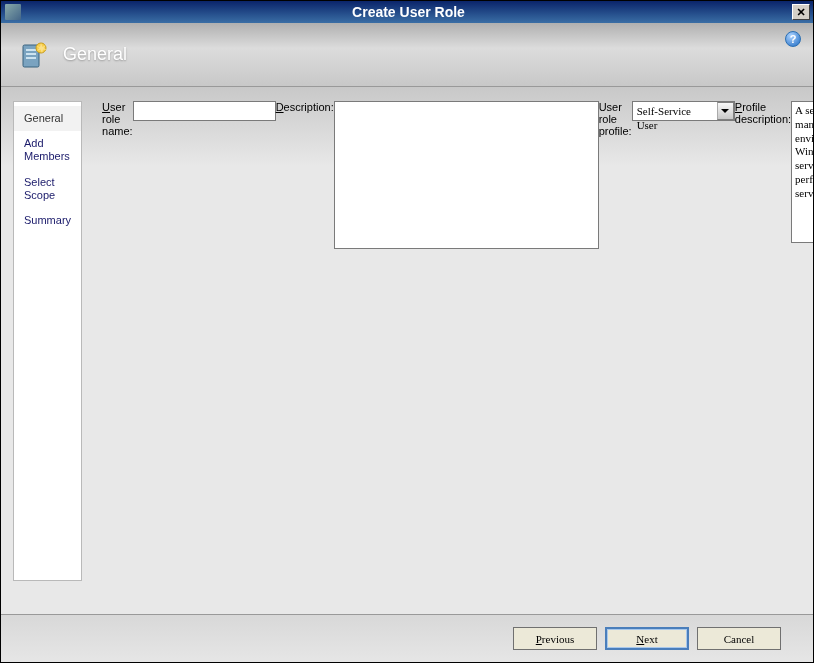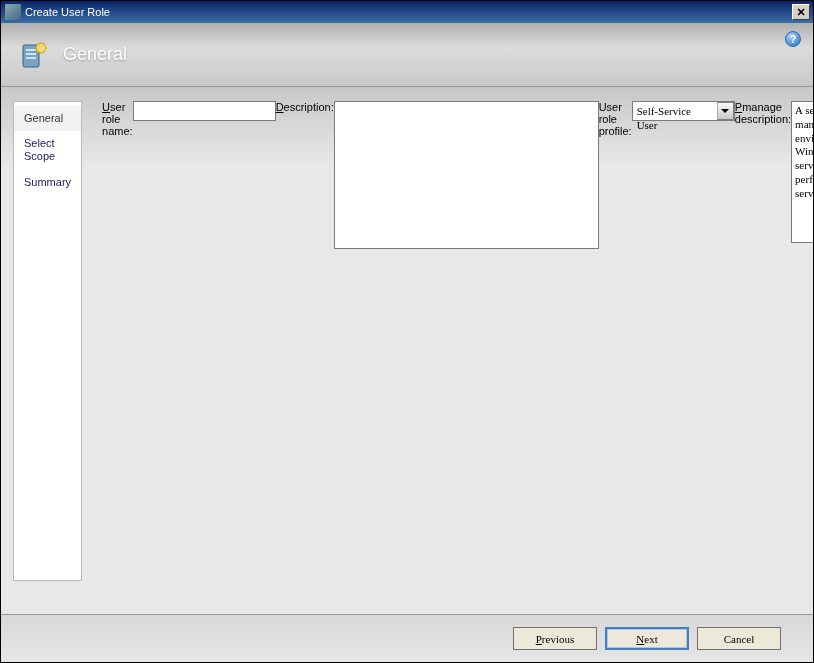--- a/index.html
+++ b/index.html
@@ -1,21 +1,21 @@
 <!DOCTYPE html>
 <html><head>
   <meta charset="utf-8">
   <style>
     * { box-sizing: border-box; margin: 0; padding: 0; }
     body { font-family: Tahoma, "Segoe UI", sans-serif; font-size: 11px; background: #fff; }
     .window { width: 814px; height: 663px; border: 1px solid #000; position: relative; display: flex; flex-direction: column; background: #ece9d8; }
     
     .titlebar { height: 22px; background: linear-gradient(to bottom, #0a246a, #3a6ea5); color: #fff; display: flex; align-items: center; padding: 0 2px; position: relative; }
     .titlebar-icon { width: 16px; height: 16px; margin: 0 4px 0 2px; background: linear-gradient(135deg, #8aa 0%, #468 100%); border-radius: 1px; }
-    .titlebar-text { font-weight: normal; font-size: 11px; flex: 1; }
+    .titlebar-text { font-weight: bold; font-size: 14px; flex: 1; text-align: center; }
     .close-btn { width: 18px; height: 16px; background: #d4d0c8; border: 1px solid #fff; border-right-color: #404040; border-bottom-color: #404040; display: flex; align-items: center; justify-content: center; font-family: Arial; font-size: 11px; font-weight: bold; color: #000; cursor: pointer; margin-right: 1px; }
     
     .header { height: 64px; background: linear-gradient(to bottom, #b0b0b0 0%, #dcdcdc 40%, #c8c8c8 100%); display: flex; align-items: center; padding: 0 18px; position: relative; border-bottom: 1px solid #999; }
     .header-icon { width: 32px; height: 32px; margin-right: 12px; display:flex; align-items:center; justify-content:center; }
     .header-icon svg { width: 32px; height: 32px; }
     .header-title { font-size: 18px; color: #fff; font-weight: normal; text-shadow: 0 1px 2px rgba(0,0,0,0.3); font-family: "Segoe UI", Tahoma, sans-serif; }
     .help-icon { position: absolute; right: 12px; top: 8px; width: 16px; height: 16px; border-radius: 50%; background: radial-gradient(circle at 5px 4px, #aed4ff, #1d6ac2); color: #fff; font-weight: bold; font-size: 11px; display: flex; align-items: center; justify-content: center; cursor: pointer; border: 1px solid #2b6fb3; }
     
     .body { flex: 1; display: flex; background: linear-gradient(to bottom, #c8c8c8 0%, #e8e8e8 15%, #e8e8e8 100%); padding: 14px 12px 8px 12px; gap: 12px; overflow: hidden; }
     
@@ -65,38 +65,39 @@
       </svg>
     </div>
     <div class="header-title">General</div>
     <div class="help-icon">?</div>
   </div>
 
   <div class="body">
 
     <div class="sidebar">
       <div class="side-item selected"><span>General</span></div>
+      <div class="side-item"><span>Add Members</span></div>
       <div class="side-item"><span>Select Scope</span></div>
       <div class="side-item"><span>Summary</span></div>
     </div>
 
     <div class="main">
       <div class="lbl"><u>U</u><span>ser role name:</span></div>
       <input type="text" class="text-input" value="" style="">
 
       <div class="lbl"><u>D</u><span>escription:</span></div>
       <textarea class="textarea desc-area" style=""></textarea>
 
       <div class="lbl">User role profile:</div>
       <div class="select-wrap">
         <div class="select-box">Self-Service User</div>
         <div class="select-btn"></div>
       </div>
 
-      <div class="lbl"><u>P</u><span>manage description:</span></div>
+      <div class="lbl"><u>P</u><span>rofile description:</span></div>
       <textarea class="textarea profile-desc" readonly="" style="">A self-service user role enables users to create and manage their own virtual machines within a controlled environment by using the VMM Self-Service Portal or the Windows PowerShell VMM command shell. A self-service user cannot create or modify user roles and cannot perform administrative functions on hosts and library servers.</textarea>
     </div>
   </div>
 
   <div class="footer">
     <button class="btn"><u>P</u><span>revious</span></button>
     <button class="btn default"><u>N</u><span>ext</span></button>
     <button class="btn">Cancel</button>
   </div>
 </div>

